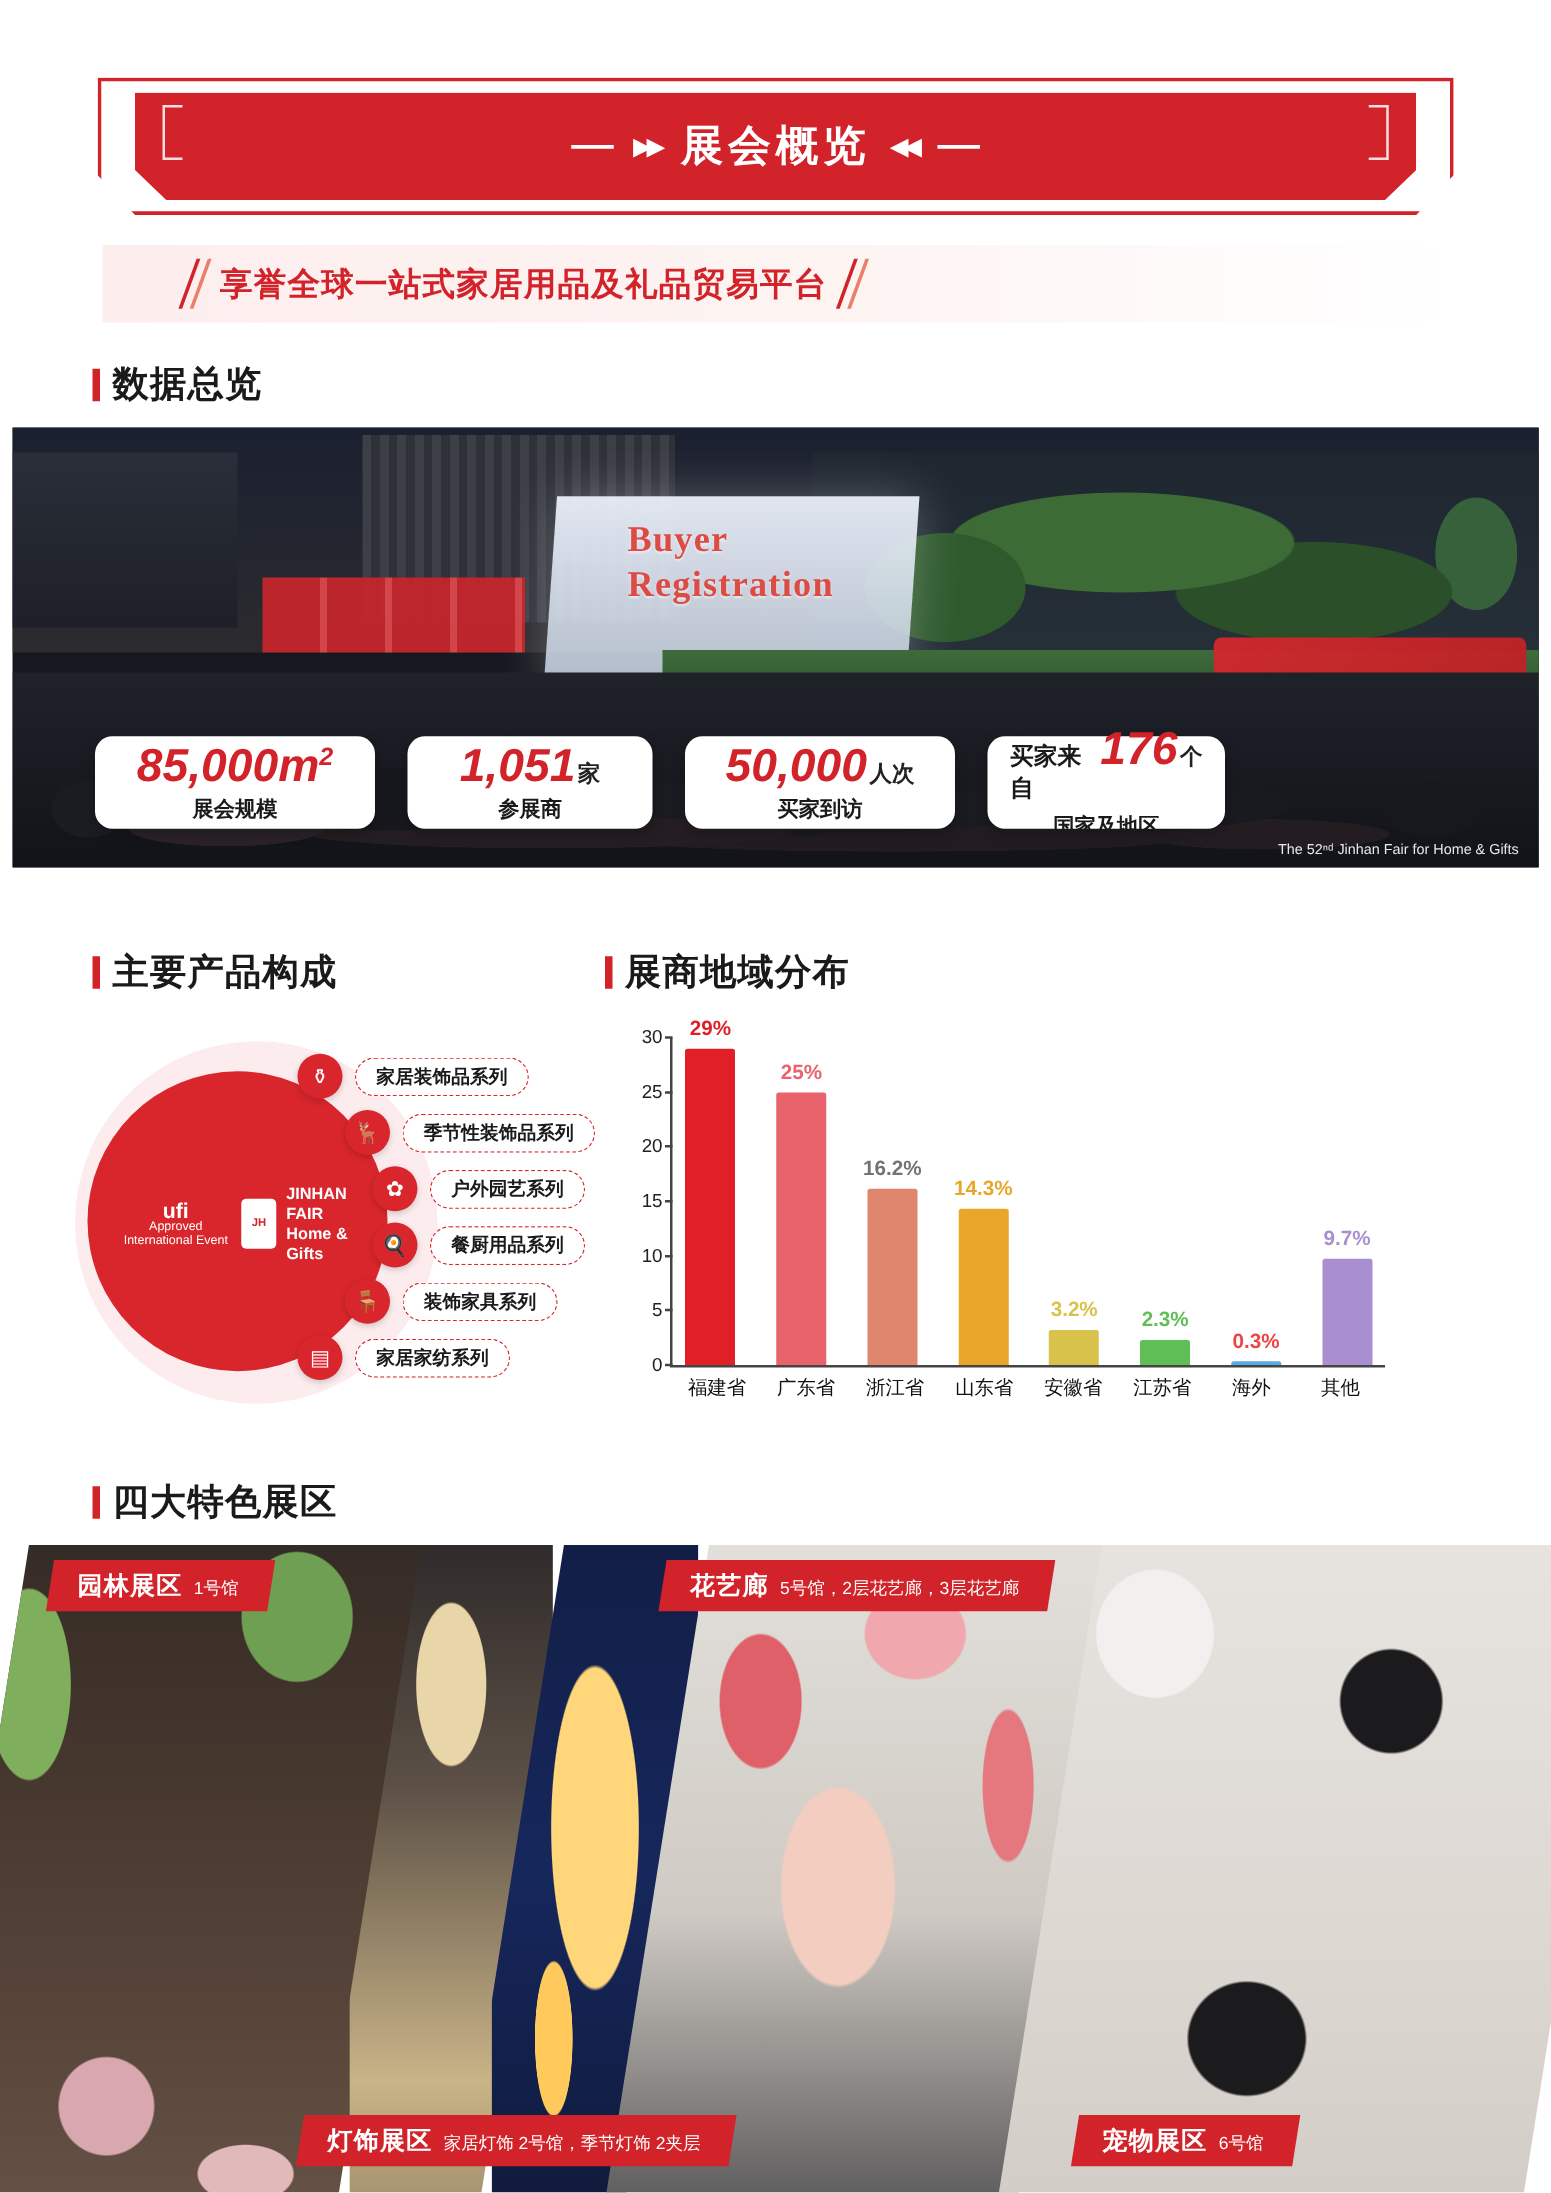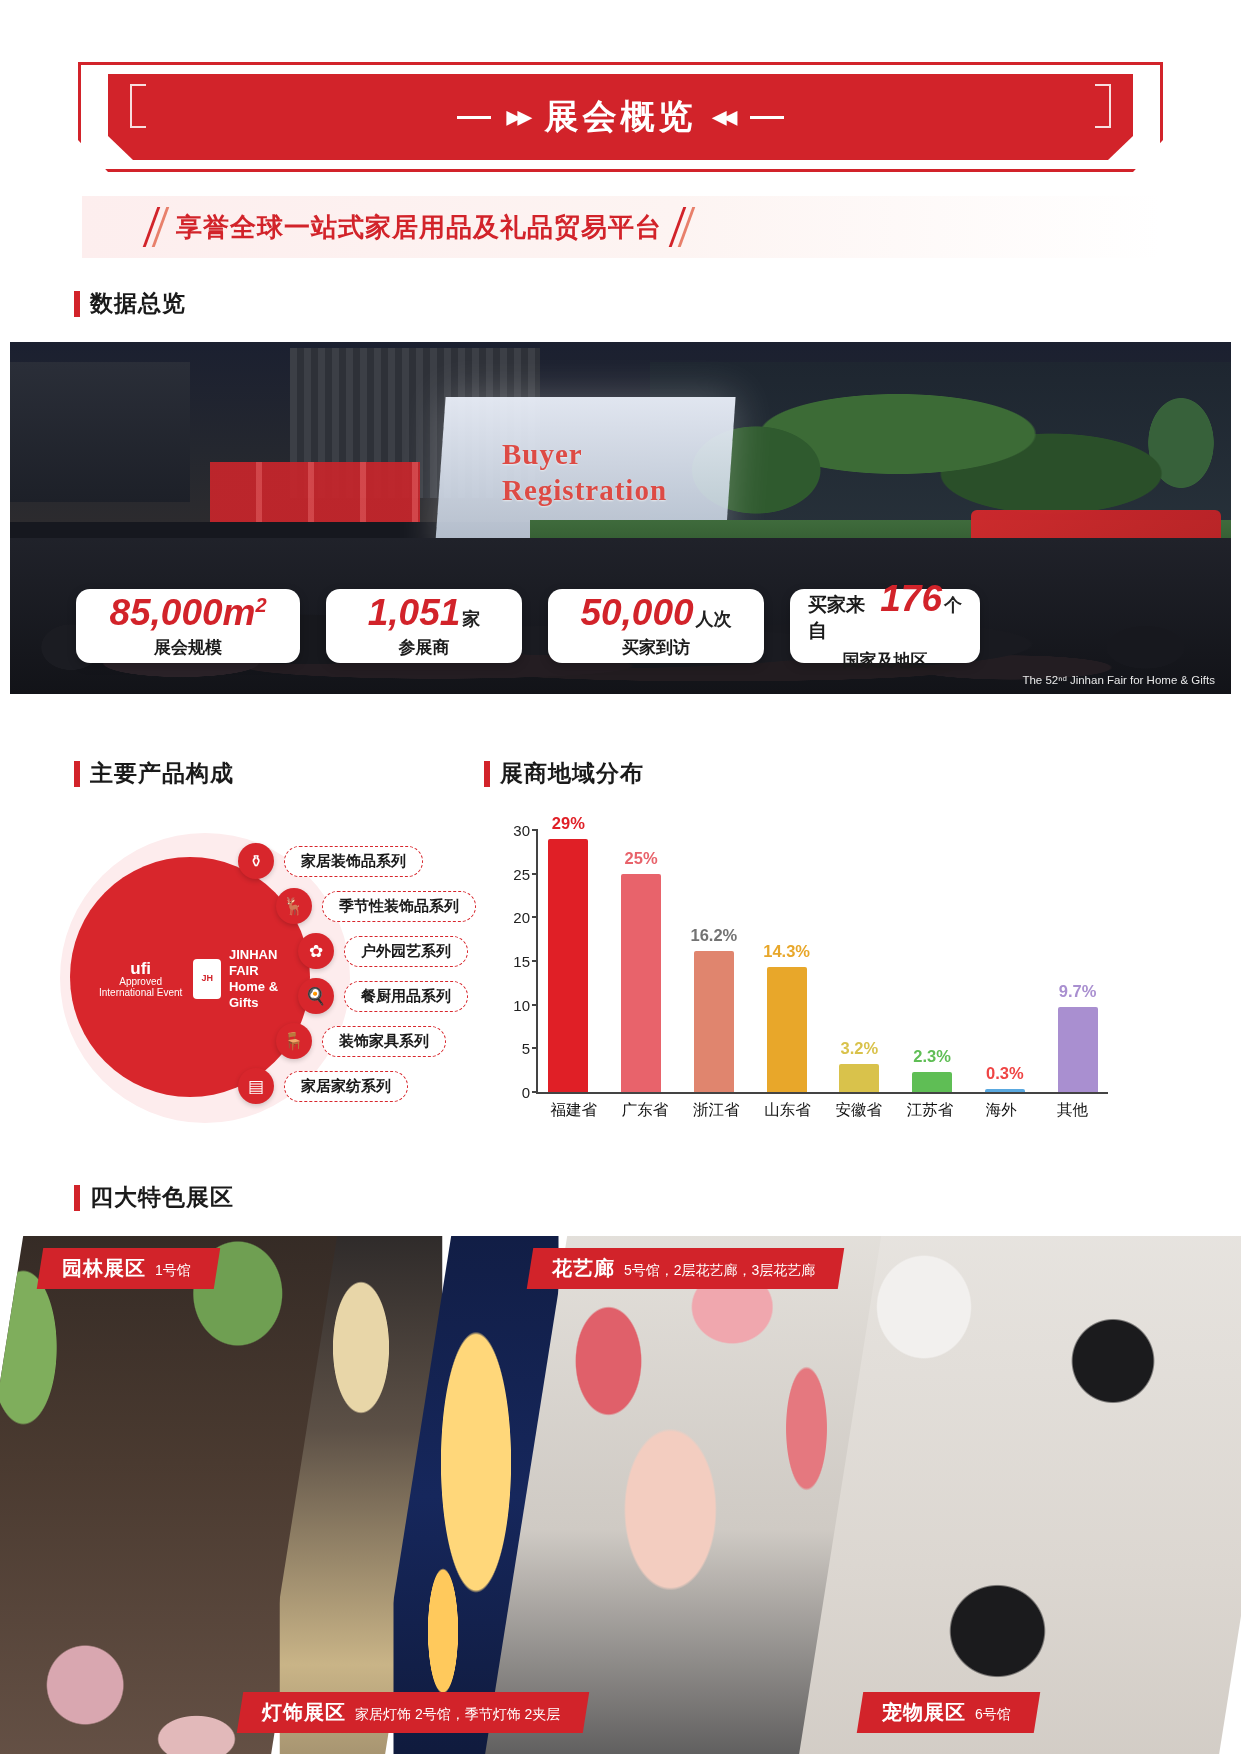--- a/index.html
+++ b/index.html
@@ -58,21 +58,21 @@
   }
   .sub-ribbon-text {
     color: #d2232a; font-size: 26px; font-weight: bold; letter-spacing: 1px;
   }
 
   
   .sec-head {
     position: absolute; display: flex; align-items: center; gap: 10px;
   }
   .sec-bar { width: 6px; height: 26px; background: #d2232a; }
-  .sec-text { font-size: 23px; font-weight: bold; color: #1a1a1a; letter-spacing: 1px; }
+  .sec-text { font-size: 29px; font-weight: bold; color: #1a1a1a; letter-spacing: 1px; }
 
   
   .hero {
     position: absolute; left: 10px; top: 342px; width: 1221px; height: 352px;
     overflow: hidden;
     background: #16181f;
   }
   .hero-sky {
     position: absolute; left:0; top:0; width: 100%; height: 180px;
     background: linear-gradient(180deg, #1b2030 0%, #24272f 60%, #2c2b2e 100%);
@@ -90,21 +90,20 @@
     background: linear-gradient(180deg, rgba(235,240,250,.95), rgba(200,212,228,.85));
     transform: skewX(-4deg);
     box-shadow: 0 0 40px rgba(255,255,255,.25);
   }
   .hero-glass-text {
     position: absolute; left: 492px; top: 72px; width: 240px;
     color: #dd4b45; font-size: 29px; font-weight: bold; line-height: 1.25;
     font-family: "Liberation Serif", serif;
     letter-spacing: 1px;
     text-shadow: 0 1px 2px rgba(255,255,255,.6);
-    margin-top: 22px;
   }
   .hero-trees {
     position: absolute; left: 640px; top: 20px; width: 590px; height: 180px;
     background:
       radial-gradient(closest-side at 18% 60%, #2f5a2e 0 60%, transparent 61%),
       radial-gradient(closest-side at 42% 40%, #3c6b36 0 55%, transparent 56%),
       radial-gradient(closest-side at 68% 62%, #2a4f29 0 58%, transparent 59%),
       radial-gradient(closest-side at 90% 45%, #37613a 0 55%, transparent 56%),
       linear-gradient(180deg,#1e2630,#27313a);
   }

